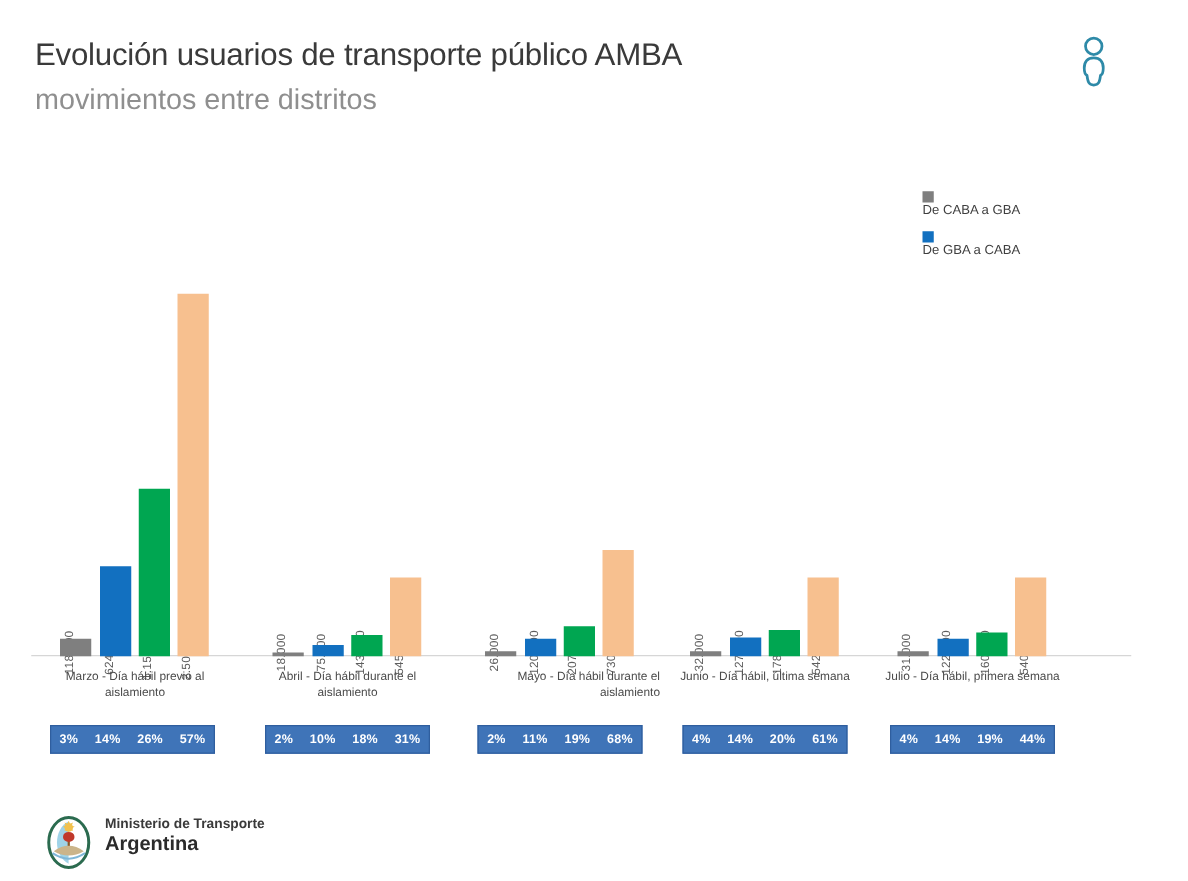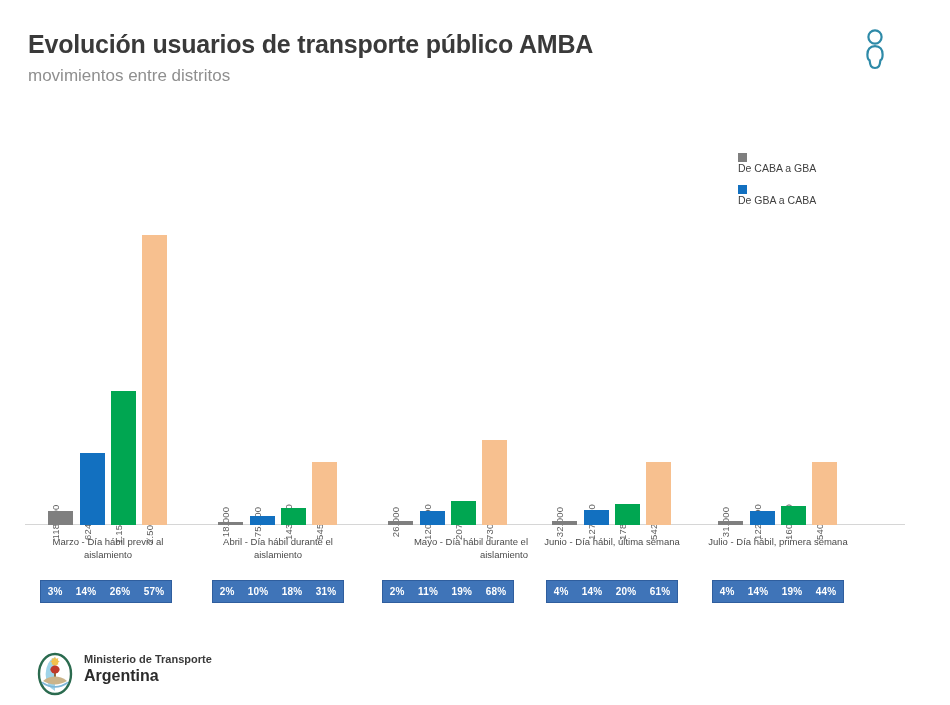--- a/index.html
+++ b/index.html
@@ -8,26 +8,26 @@
     background:#ffffff;
     font-family:"Liberation Sans", sans-serif;
     color:#404040;
     overflow:hidden;
     position:relative;
   }
   
   #header{position:absolute;left:0;top:0;width:950px;height:110px;}
   #page-title{
     position:absolute;left:28px;top:30px;
-    font-size:25px;font-weight:bold;color:#3a3a3a;
+    font-size:25px;font-weight:normal;color:#3a3a3a;
     letter-spacing:-0.2px;white-space:nowrap;
   }
   #page-subtitle{
     position:absolute;left:28px;top:66px;
-    font-size:17px;color:#8f8f8f;white-space:nowrap;
+    font-size:23px;color:#8f8f8f;white-space:nowrap;
   }
   #person-icon{position:absolute;left:858px;top:28px;width:34px;height:42px;}
   
   #legend{position:absolute;left:738px;top:150px;width:190px;}
   .legend-item{height:32px;display:flex;align-items:flex-start;flex-direction:column;}
   .legend-swatch{width:9px;height:9px;margin-top:3px;margin-right:5px;flex:none;}
   .legend-label{font-size:10.5px;color:#3f3f3f;line-height:13px;white-space:nowrap;}
   
   #plot{position:absolute;left:0;top:0;width:950px;height:671px;}
   #axis-line{

